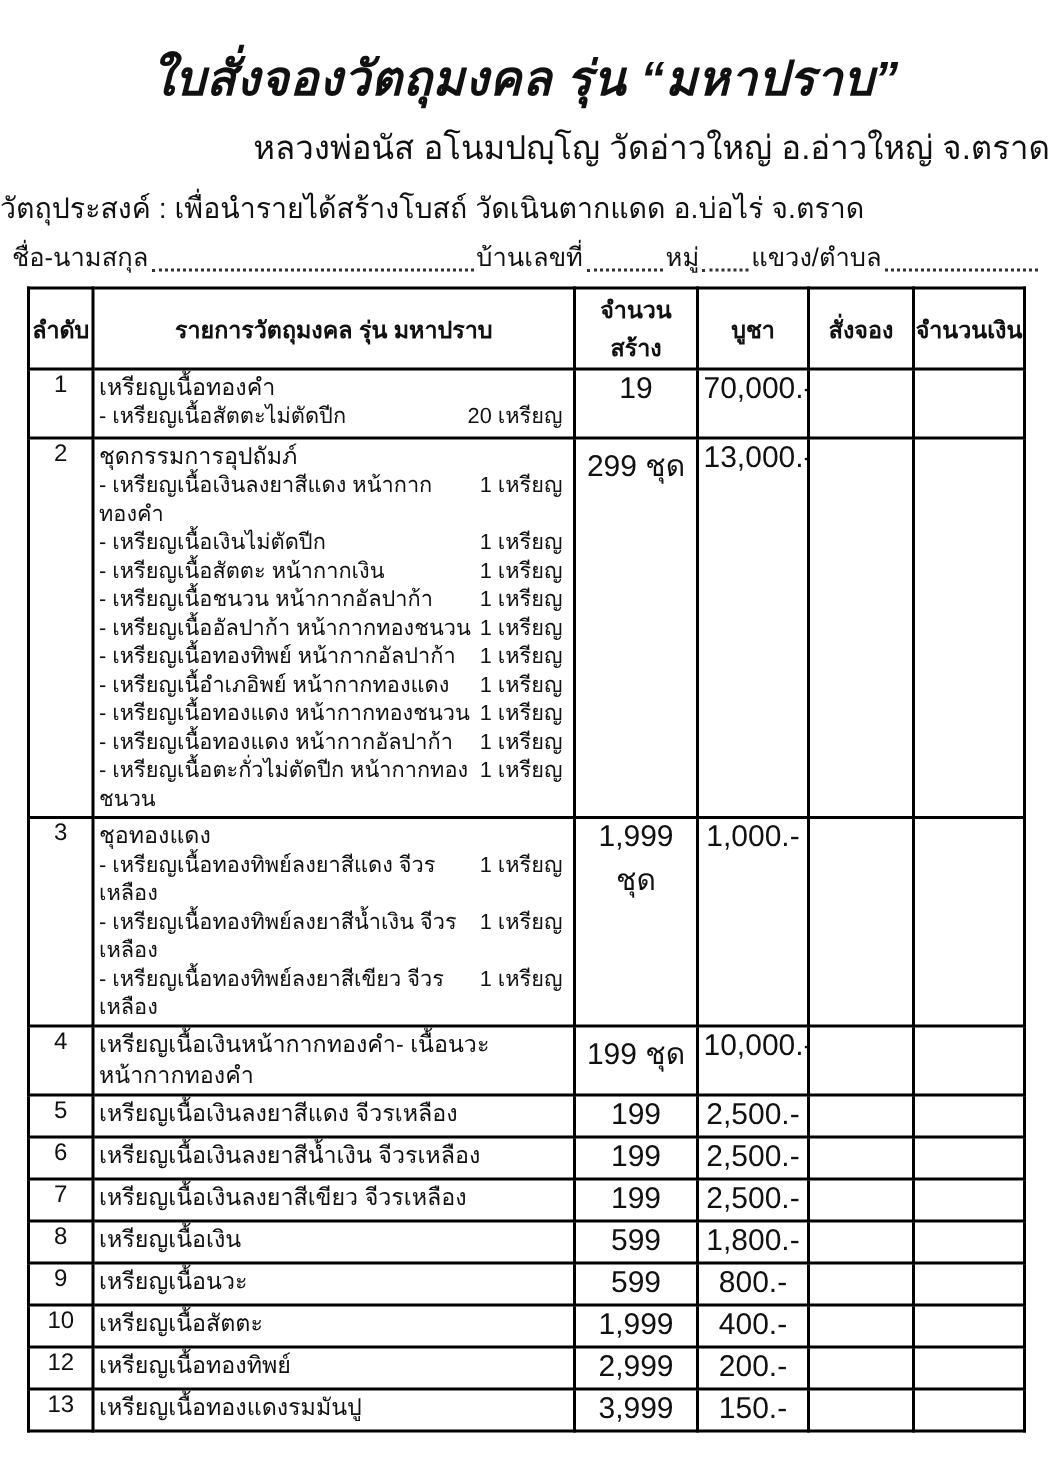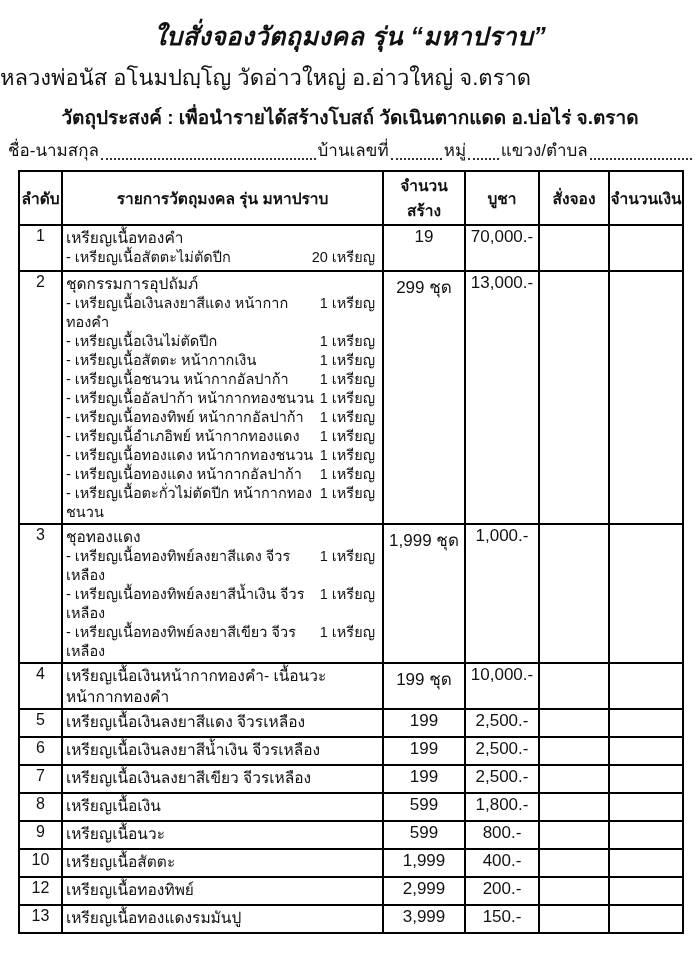--- a/index.html
+++ b/index.html
@@ -1,32 +1,32 @@
 <!DOCTYPE html>
 <html><head>
 <meta charset="utf-8">
 <style>
   html,body{margin:0;padding:0;background:#ffffff;}
   body{width:700px;height:971px;overflow:hidden;font-family:"Liberation Sans",sans-serif;color:#111;}
   .page{position:relative;width:700px;height:971px;background:#fff;}
 
-  .title{margin-top:16px;text-align:center;font-size:25px;font-weight:bold;font-style:italic;letter-spacing:.5px;}
-  .hline2{margin-top:4px;text-align:left;font-size:22px;}
-  .hline3{margin-top:7px;text-align:center;font-size:19px;font-weight:bold;}
+  .title{margin-top:26px;text-align:center;font-size:32px;font-weight:bold;font-style:italic;letter-spacing:.5px;}
+  .hline2{margin-top:4px;text-align:right;font-size:22px;}
+  .hline3{margin-top:7px;text-align:left;font-size:19px;font-weight:normal;}
 
   .info-line{display:flex;align-items:flex-end;margin:10px 6px 0 8px;font-size:17px;height:21px;white-space:nowrap;}
   .info-line .flabel{flex:0 0 auto;}
   .dotfill{display:inline-block;border-bottom:2px dotted #333;margin:0 2px 3px 2px;height:2px;min-width:18px;}
 
   table.order-table{border-collapse:collapse;table-layout:fixed;width:664px;margin:7px 0 0 18px;}
   .order-table th,.order-table td{border:2px solid #000;padding:1px 3px;vertical-align:top;overflow:hidden;}
   .order-table th{font-size:15.5px;font-weight:bold;padding:1px 0;height:20px;vertical-align:middle;}
   .c-no{text-align:center;font-size:16px;}
   .c-item{font-size:15.5px;line-height:20px;padding-left:5px;}
-  .c-qty,.c-price{text-align:center;font-size:17px;}
+  .c-qty,.c-price{text-align:center;font-size:20px;}
   .item-main{line-height:21px;}
   .sub-row{display:flex;justify-content:space-between;font-size:14.5px;line-height:19px;}
   .sub-row .sub-qty{flex:0 0 auto;padding-right:4px;}
   tr.simple td{height:24px;}
   tr.r1 td{height:42px;}
 </style>
 </head>
 <body>
 
 <div class="page">

